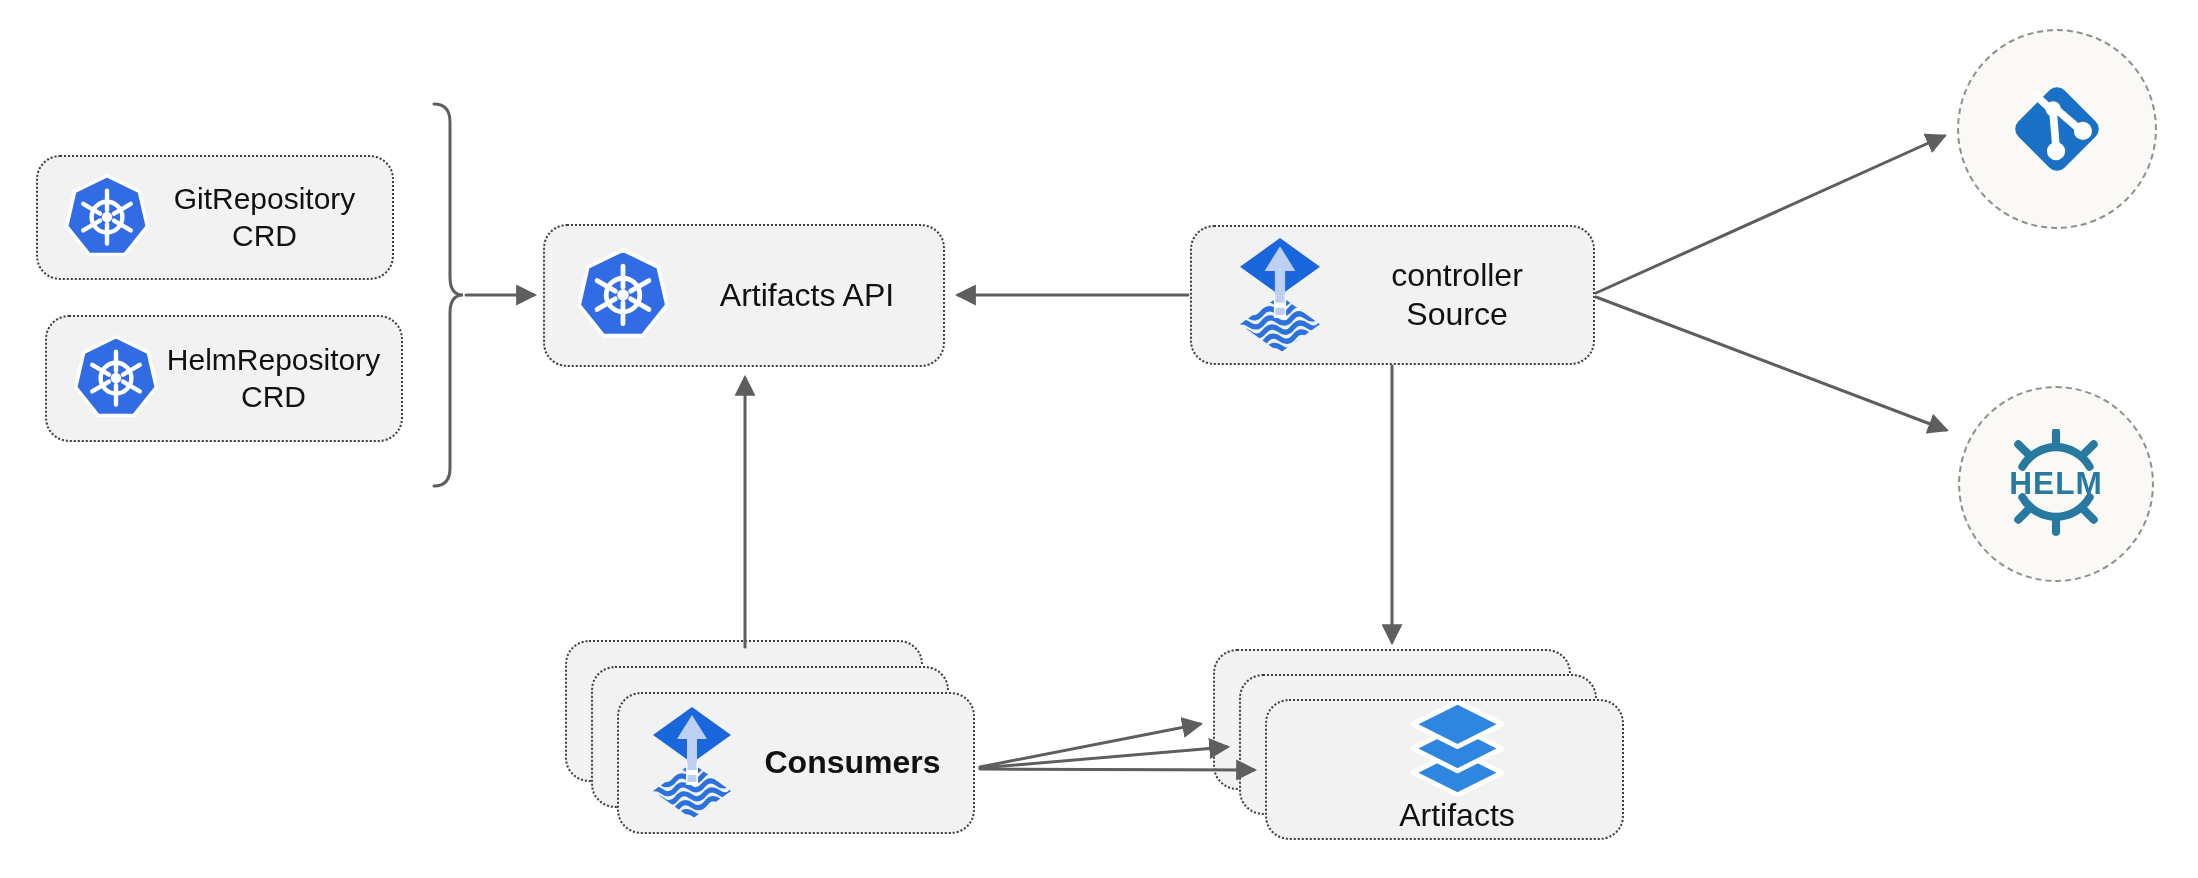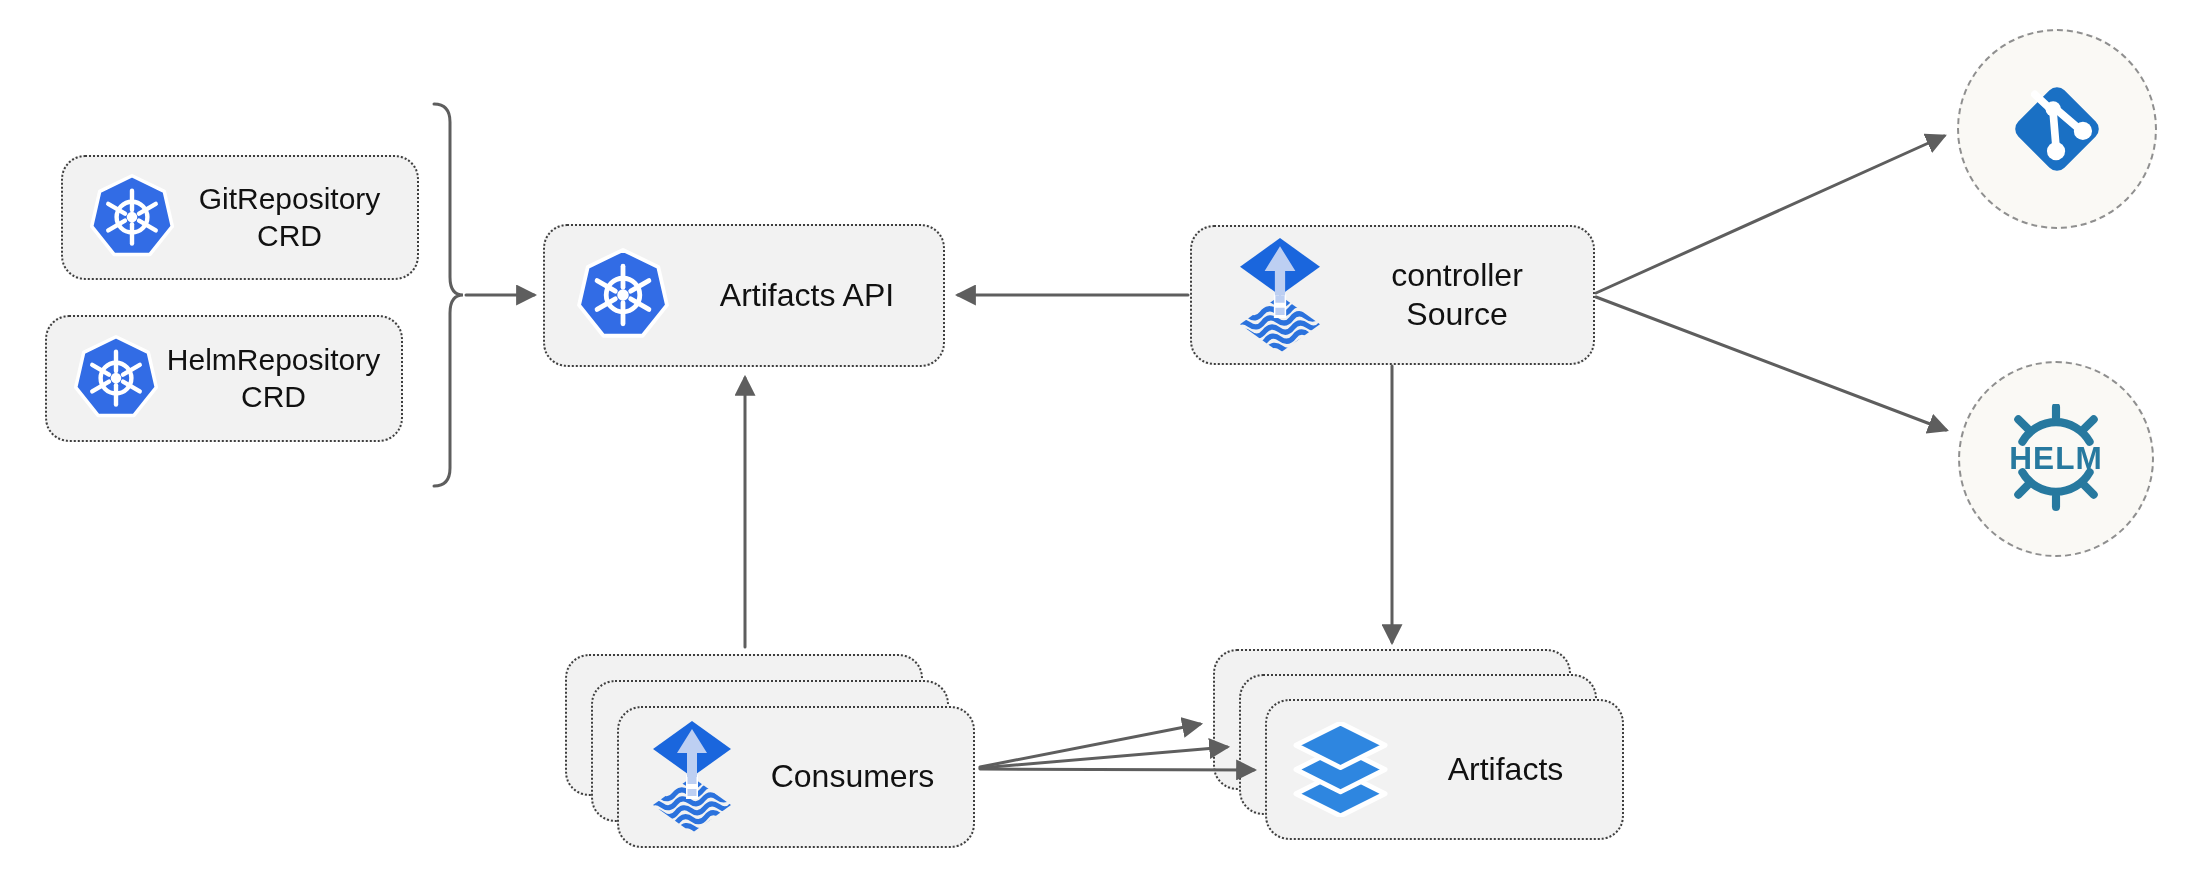--- a/index.html
+++ b/index.html
@@ -19,21 +19,21 @@
   .stack{position:absolute;}
   .stack .box{position:absolute;}
   svg{display:block;}
   .edges{position:absolute;left:0;top:0;pointer-events:none;}
 </style>
 </head>
 <body>
 
 <div class="canvas">
 
-  <div class="box" style="left:61px;top:155px;width:358px;height:125px;">
+  <div class="box" style="left:36px;top:155px;width:358px;height:125px;">
     <div class="node-content" style="padding:0 14px 0 25px;">
       <span class="icon">
         <svg width="88" height="92" viewBox="0 0 100 104">
           <polygon points="50,4 86.7,21.7 95.8,61.5 70.4,93.4 29.6,93.4 4.2,61.5 13.3,21.7" fill="var(--kubernetes-blue)" stroke="#ffffff" stroke-width="4" stroke-linejoin="round"></polygon>
           <g stroke="#ffffff" stroke-width="5" stroke-linecap="round" fill="none">
             <circle cx="50" cy="51" r="17.5"></circle>
             <line x1="50" y1="43" x2="50" y2="21"></line>
             <line x1="50" y1="59" x2="50" y2="81"></line>
             <line x1="42" y1="47" x2="23" y2="36"></line>
             <line x1="58" y1="47" x2="77" y2="36"></line>
@@ -121,21 +121,21 @@
             </defs>
         </svg>
       </span>
       <div class="lbl two">
         <div>controller</div>
         <div>Source</div>
       </div>
     </div>
   </div>
 
-  <div class="stack" style="left:565px;top:654px;width:412px;height:196px;">
+  <div class="stack" style="left:565px;top:640px;width:412px;height:196px;font-weight:bold;">
     <div class="box" style="left:0;top:0;width:358px;height:142px;"></div>
     <div class="box" style="left:26px;top:26px;width:358px;height:142px;"></div>
     <div class="box" style="left:52px;top:52px;width:358px;height:142px;">
       <div class="node-content" style="padding:0 0 0 33px;">
         <span class="icon">
           <svg width="80" height="112" viewBox="0 0 80 112">
             <g clip-path="url(#fxclip2)">
               <g transform="rotate(-8 40 84)" stroke="var(--flux-wave-blue)" stroke-width="5" fill="none" stroke-linecap="round">
                 <path d="M-4,62 q7,-7 14,0 t14,0 t14,0 t14,0 t14,0 t14,0 t14,0"></path>
                 <path d="M-4,71 q7,-7 14,0 t14,0 t14,0 t14,0 t14,0 t14,0 t14,0"></path>
@@ -158,21 +158,21 @@
         </span>
         <div class="lbl">Consumers</div>
       </div>
     </div>
   </div>
 
   <div class="stack" style="left:1213px;top:649px;width:413px;height:193px;">
     <div class="box" style="left:0;top:0;width:358px;height:141px;"></div>
     <div class="box" style="left:26px;top:25px;width:358px;height:141px;"></div>
     <div class="box" style="left:52px;top:50px;width:359px;height:141px;">
-      <div class="node-content" style="padding:0 0 0 25px;">
+      <div class="node-content" style="padding:0 0 0 25px;flex-direction:column;">
         <span class="icon">
           <svg width="97" height="95" viewBox="0 0 100 98">
             <polygon points="50,51 96,74 50,97 4,74" fill="var(--layers-blue)" stroke="#ffffff" stroke-width="5" stroke-linejoin="round"></polygon>
             <polygon points="50,26 96,49 50,72 4,49" fill="var(--layers-blue)" stroke="#ffffff" stroke-width="5" stroke-linejoin="round"></polygon>
             <polygon points="50,1 96,24 50,47 4,24" fill="var(--layers-blue)" stroke="#ffffff" stroke-width="5" stroke-linejoin="round"></polygon>
           </svg>
         </span>
         <div class="lbl">Artifacts</div>
       </div>
     </div>
@@ -187,21 +187,21 @@
           <line x1="46" y1="33" x2="49" y2="69"></line>
           <line x1="51" y1="31" x2="72" y2="49"></line>
         </g>
         <circle cx="46" cy="29" r="8" fill="#ffffff"></circle>
         <circle cx="49" cy="73" r="9.5" fill="#ffffff"></circle>
         <circle cx="77" cy="52" r="9.5" fill="#ffffff"></circle>
       </svg>
     </span>
   </div>
 
-  <div class="circle" style="left:1958px;top:361px;width:196px;height:196px;">
+  <div class="circle" style="left:1958px;top:386px;width:196px;height:196px;">
     <span class="icon">
       <svg width="112" height="110" viewBox="0 0 110 108">
         <g stroke="var(--helm-teal)" stroke-width="8" stroke-linecap="round" fill="none">
           <path d="M22,37 A38,38 0 0 1 88,37"></path>
           <path d="M22,67 A38,38 0 0 0 88,67"></path>
           <line x1="55" y1="3" x2="55" y2="13"></line>
           <line x1="27" y1="24" x2="18" y2="15"></line>
           <line x1="83" y1="24" x2="92" y2="15"></line>
           <line x1="55" y1="91" x2="55" y2="101"></line>
           <line x1="27" y1="80" x2="18" y2="89"></line>

